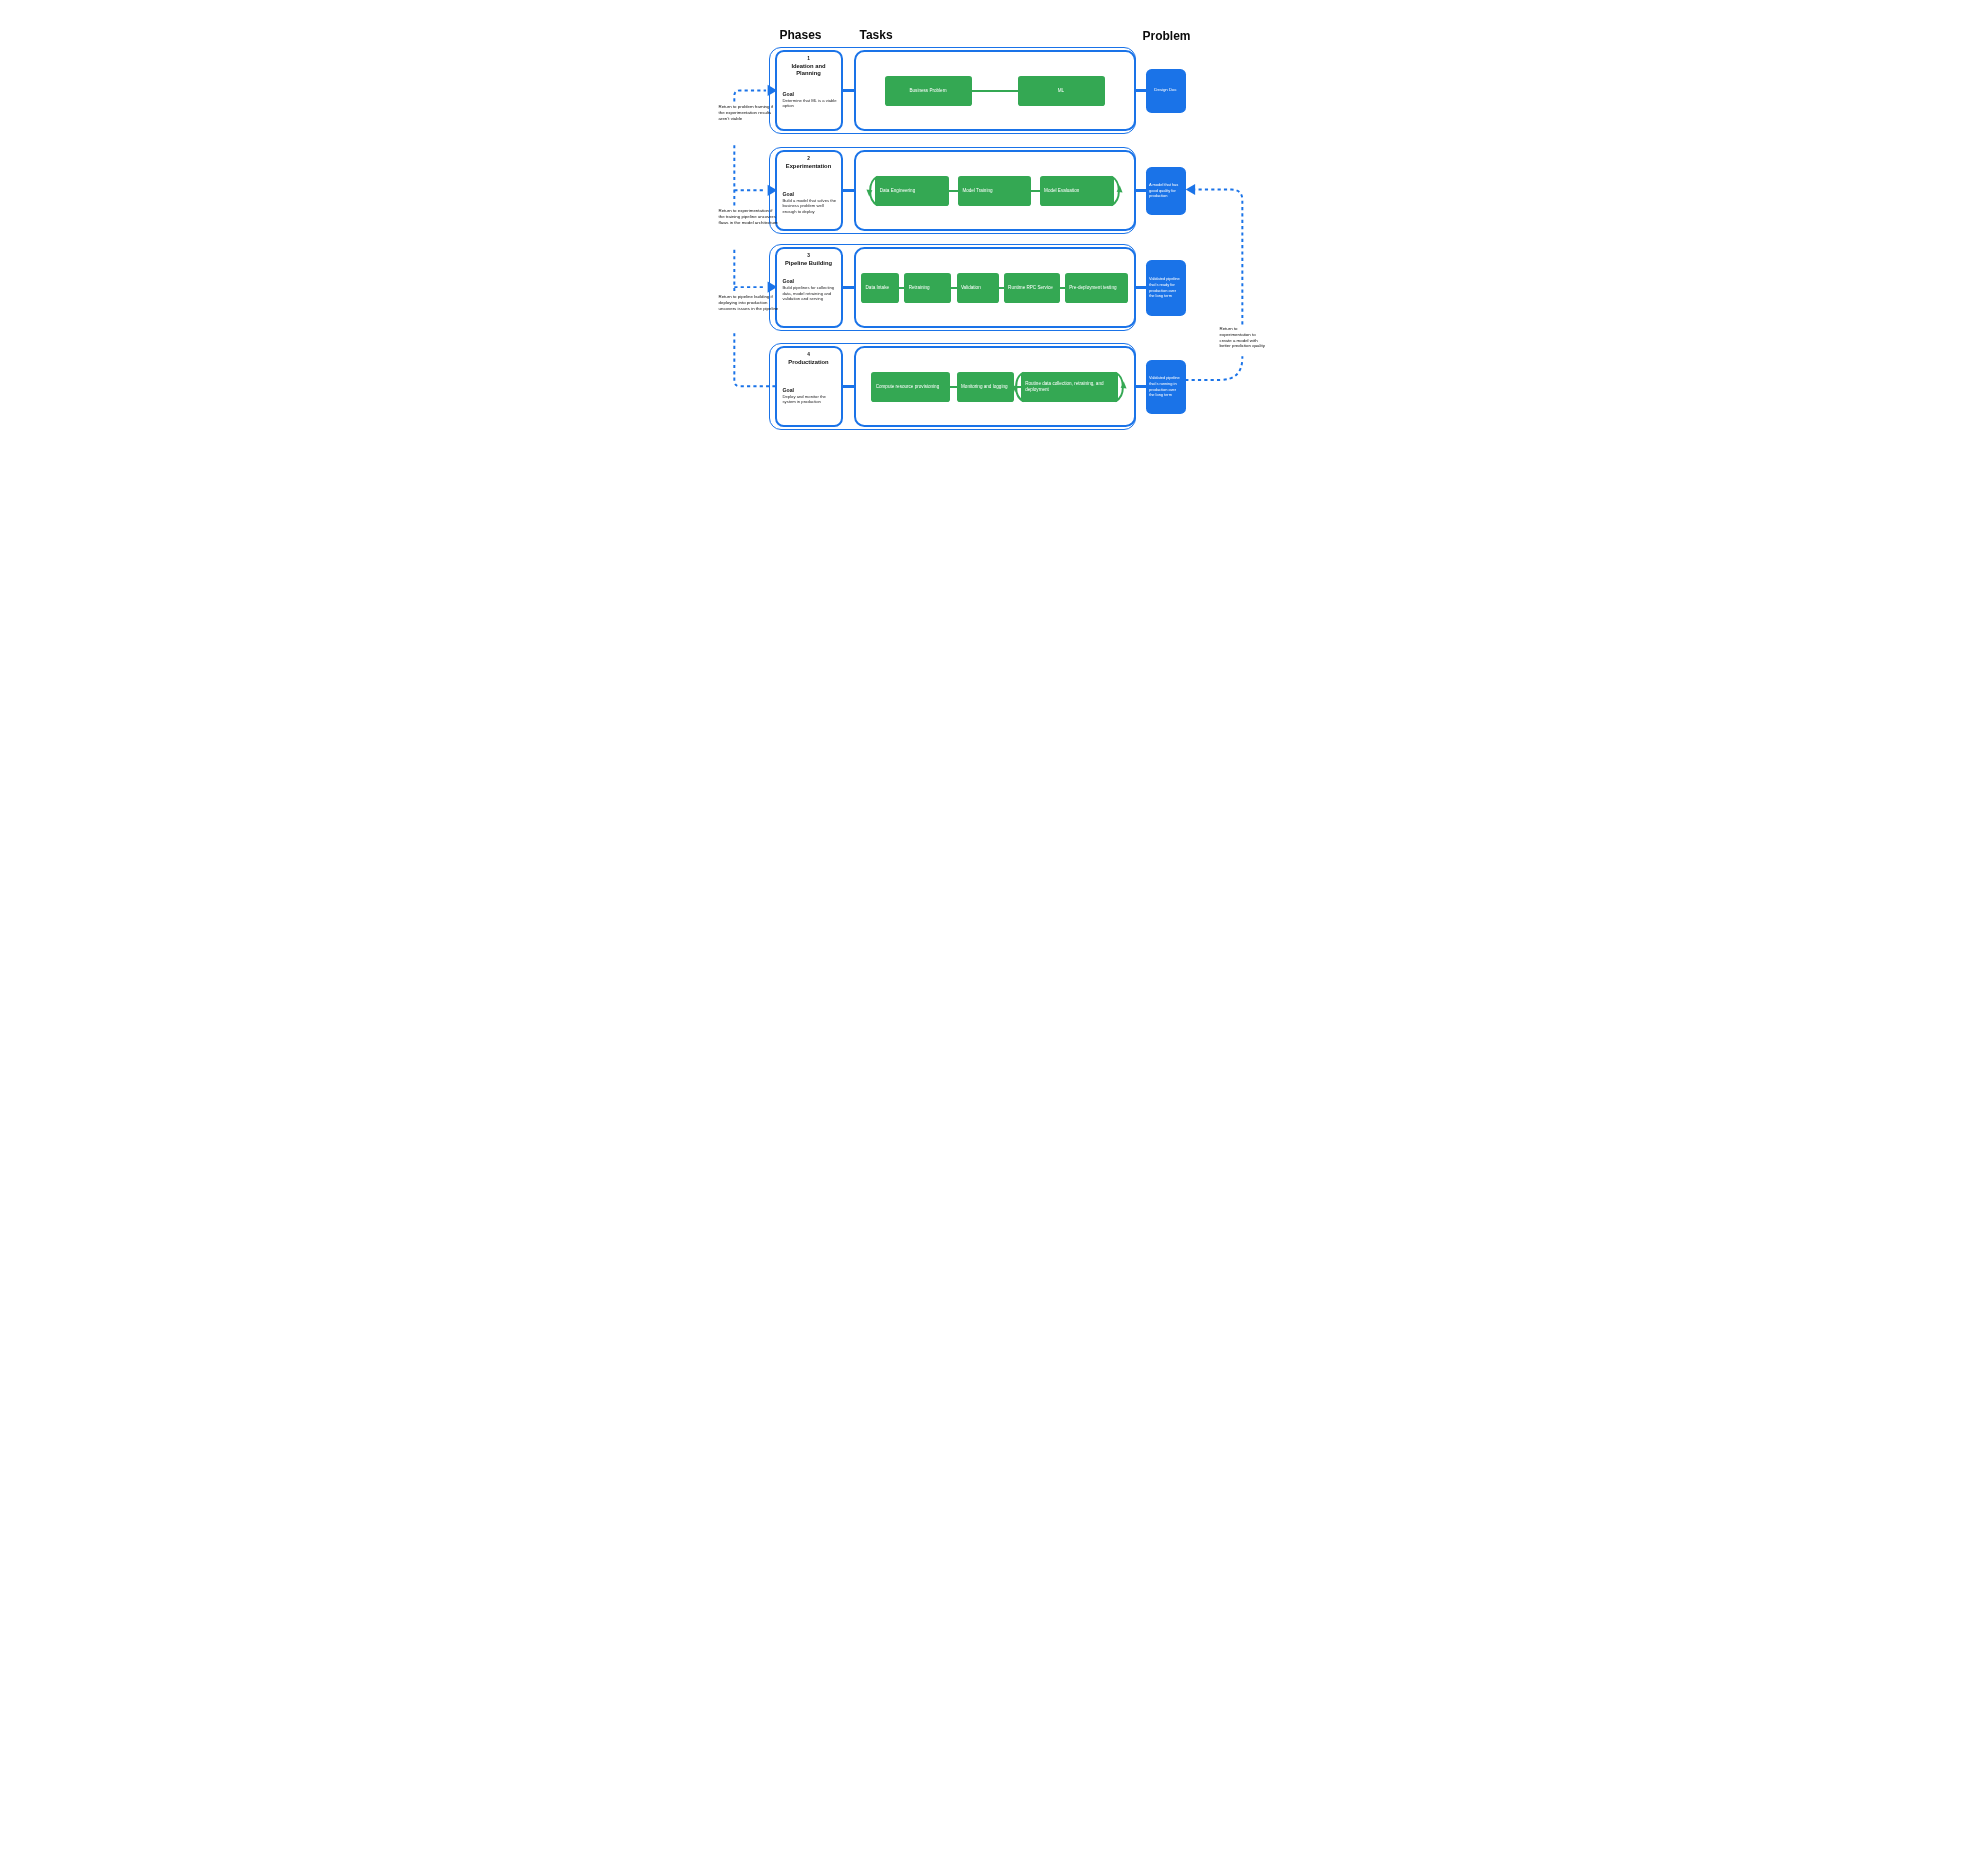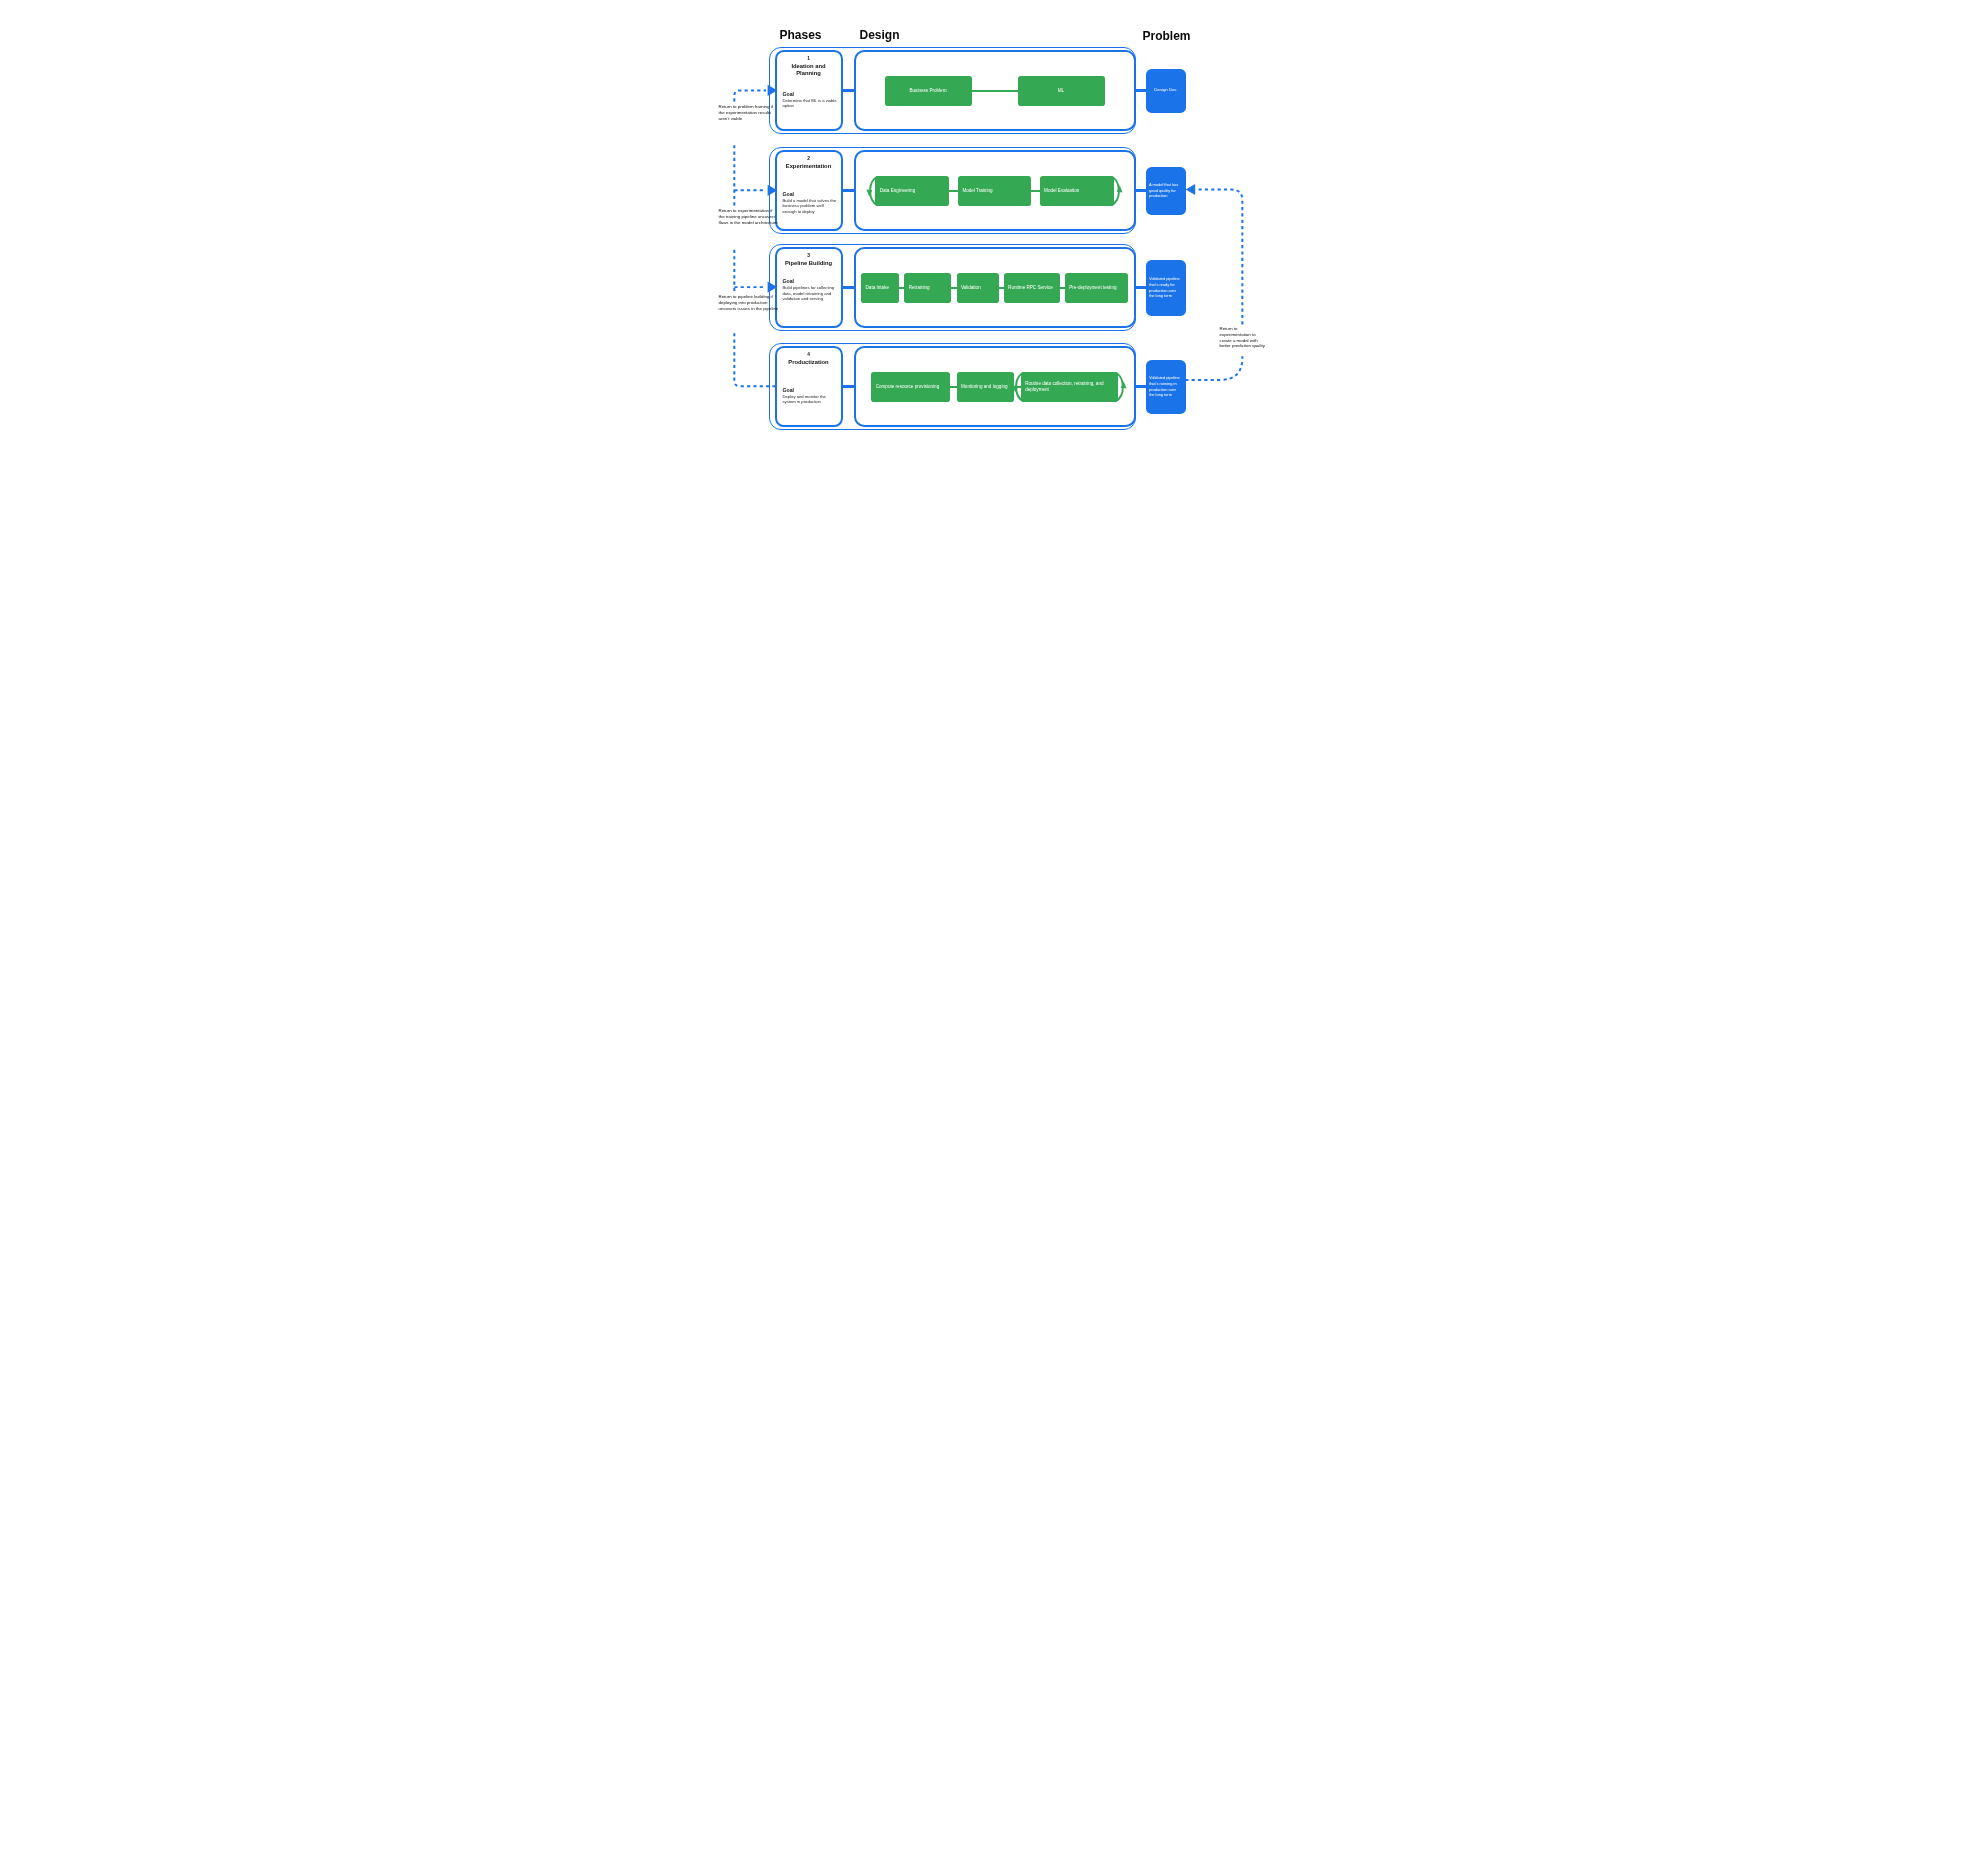--- a/index.html
+++ b/index.html
@@ -53,21 +53,21 @@
   .note-2{left:8px;top:208px;width:60px;}
   .note-3{left:8px;top:294px;width:63px;}
   .note-right{left:509px;top:326px;width:48px;}
 </style>
 </head>
 <body>
 
 <div class="stage">
 
   <div class="col-header h-phases">Phases</div>
-  <div class="col-header h-tasks">Design</div>
+  <div class="col-header h-tasks">Tasks</div>
   <div class="col-header h-outcomes">Problem</div>
 
   <section class="row" style="top:50px">
     <div class="grect"></div>
     <div class="conn conn-pt"></div>
     <div class="conn conn-to"></div>
     <div class="trect">
       <div class="lgroup">
         <div class="gbox center" style="width:87px">
             <span>Business Problem</span>

